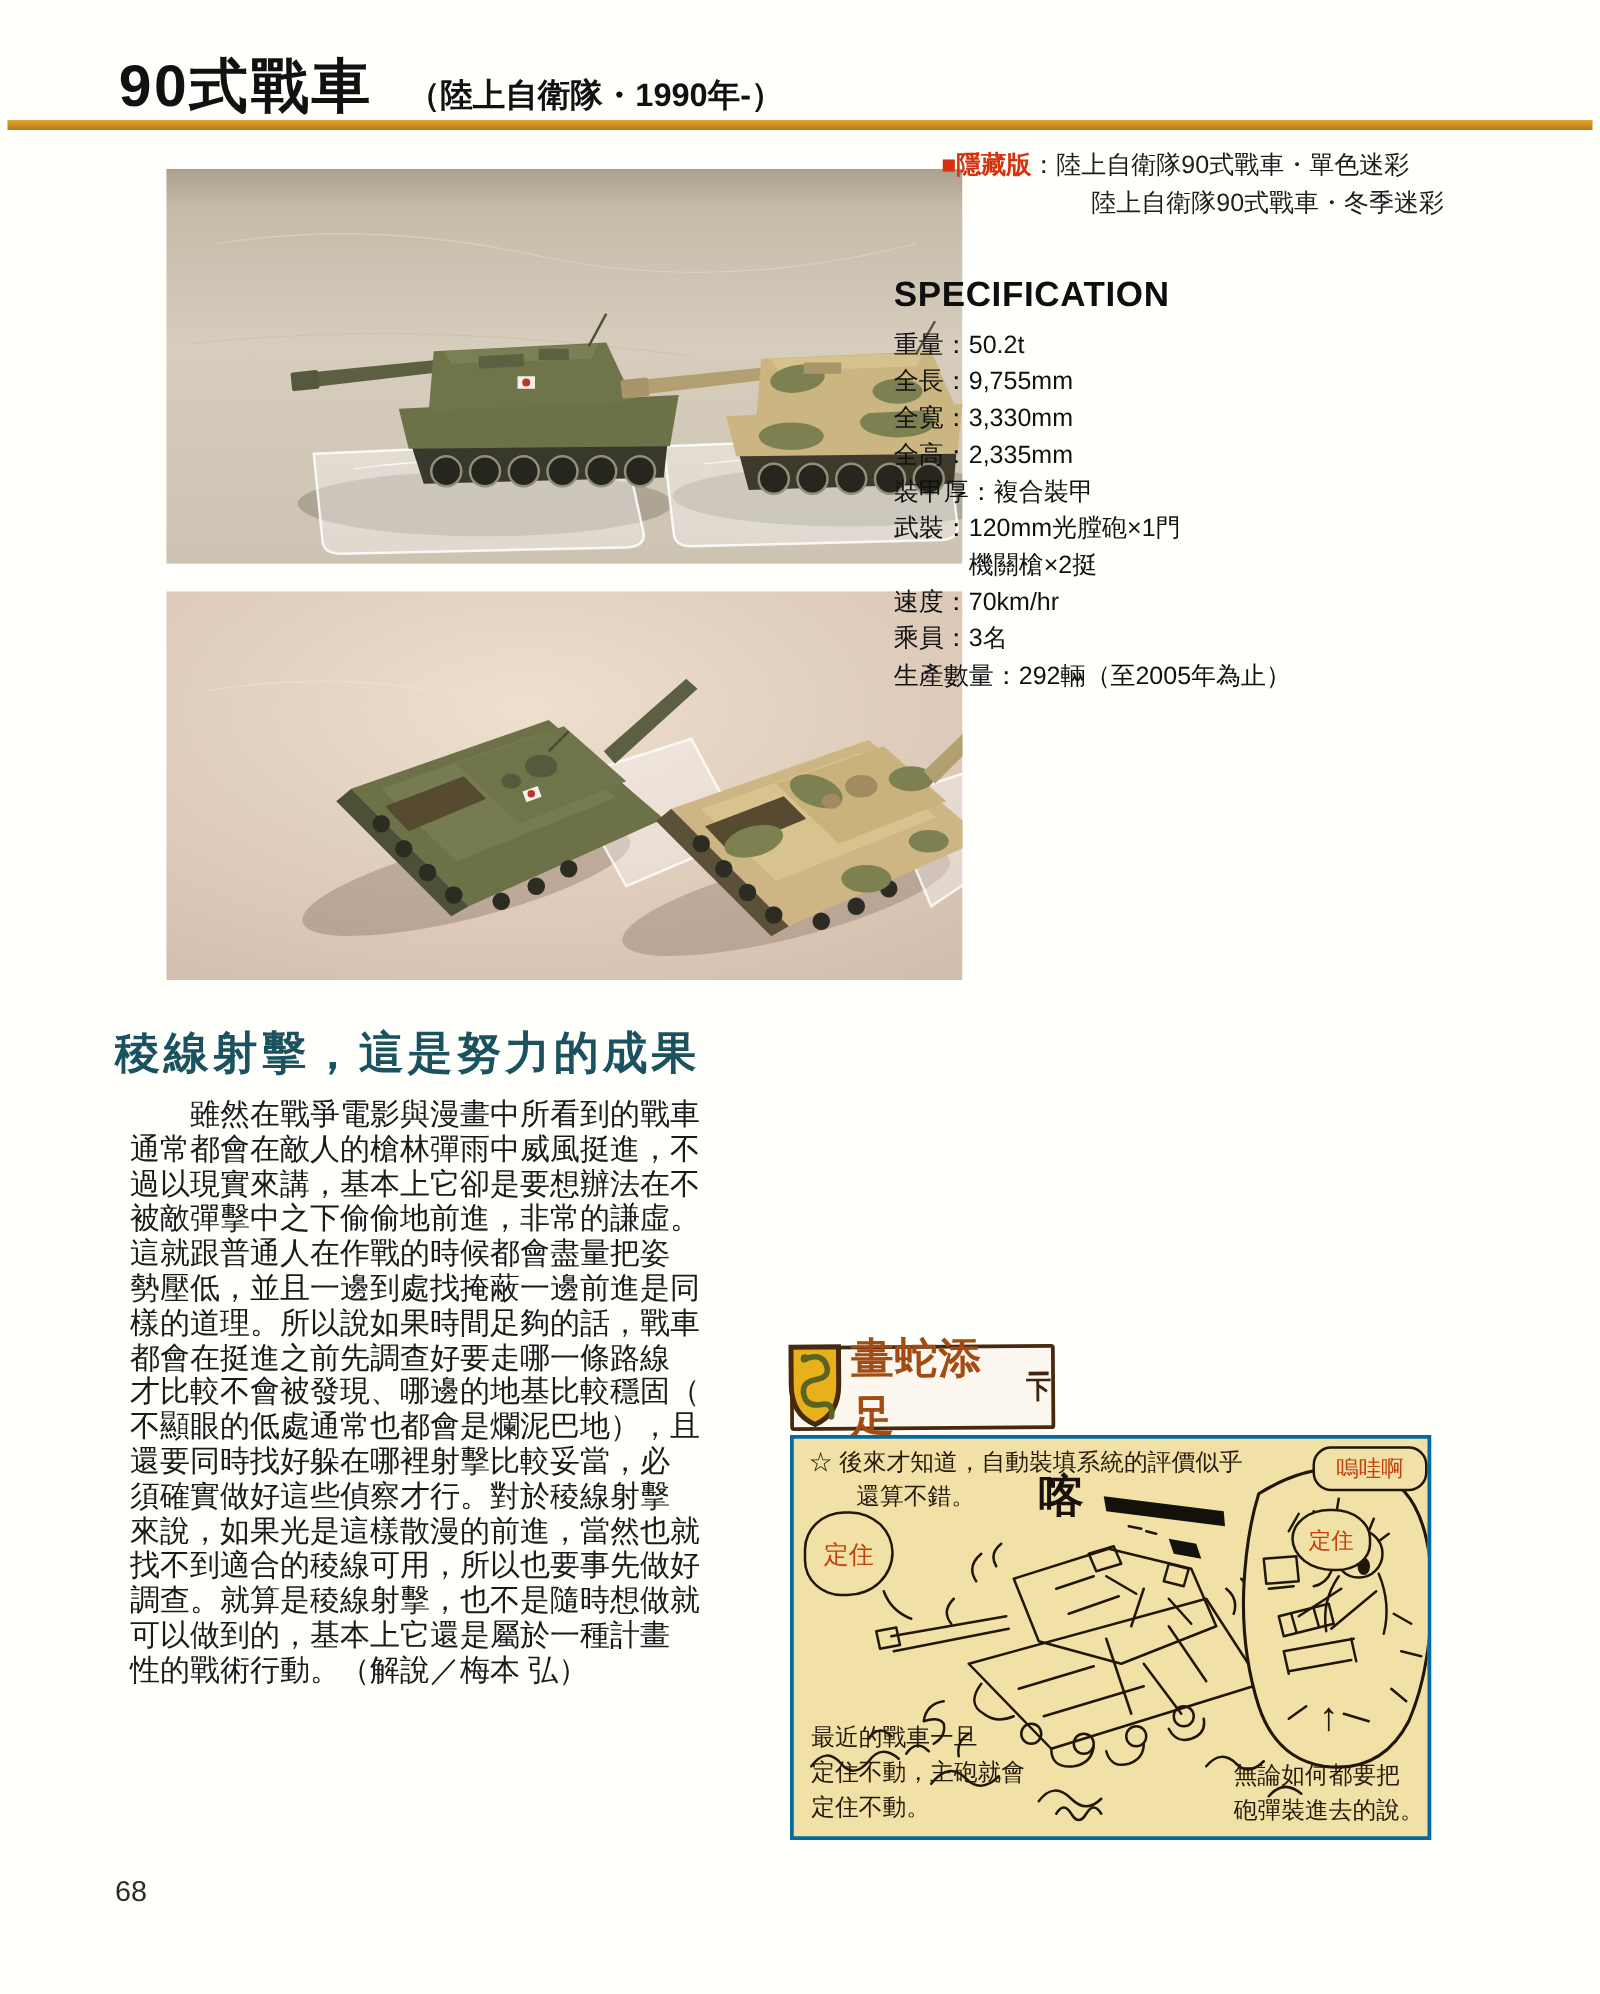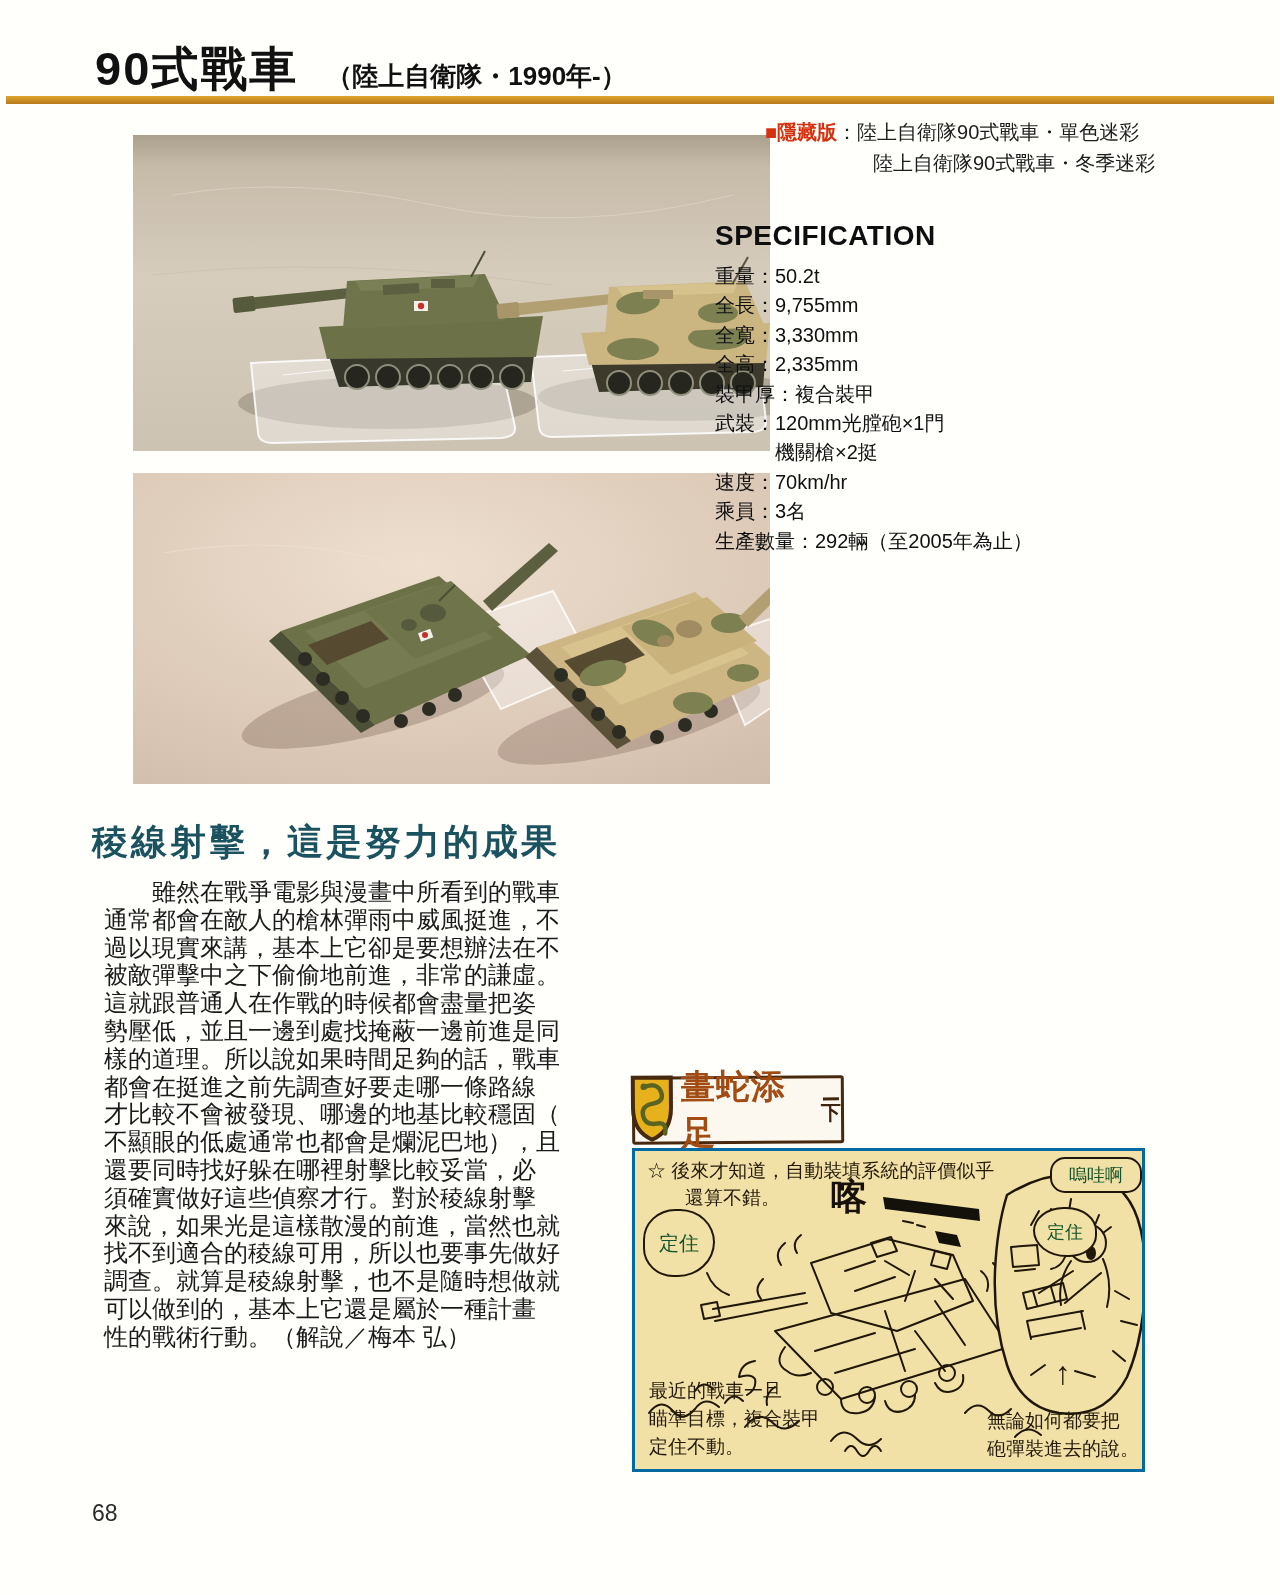--- a/index.html
+++ b/index.html
@@ -14,21 +14,21 @@
         background:linear-gradient(#e0a52f,#b8791a);}
 
   
   .photo{position:absolute;display:block;}
   .photo svg{display:block;}
   .photo1{left:93px;top:119px;width:637px;height:316px;}
   .photo2{left:93px;top:457px;width:637px;height:311px;}
 
   
   .hidden{position:absolute;left:753px;top:117px;font-size:20px;line-height:31px;white-space:nowrap;}
-  .hidden .red{color:#d6310e;font-weight:700;margin-left:12px;}
+  .hidden .red{color:#d6310e;font-weight:700;}
   .hidden .l2{margin-left:120px;}
 
   
   .spec{position:absolute;left:715px;top:220px;width:460px;}
   .spec h2{margin:0 0 10px 0;font-size:28px;font-weight:800;letter-spacing:.5px;color:#0e0e0e;}
   .spec-line{font-size:20px;line-height:29.4px;color:#101010;white-space:pre;}
 
   
   .art-head{position:absolute;left:92px;top:788px;font-size:36px;font-weight:600;letter-spacing:3px;}
   .art-body{position:absolute;left:85px;top:854px;width:505px;font-size:24px;line-height:27.8px;
@@ -45,21 +45,21 @@
   .badge .bpart .chr{font-size:20px;font-weight:700;color:#3c2410;line-height:20px;}
 
   
   .panel{position:absolute;left:632px;top:1148px;width:513px;height:324px;background:#f2e1a6;
          border:3px solid #0369a1;box-sizing:border-box;}
   .panel svg.artwork{position:absolute;left:0;top:0;width:507px;height:318px;}
   .cnote{position:absolute;left:12px;top:6px;width:370px;font-size:19px;line-height:27px;
          color:#241a0c;white-space:pre-line;}
   .sfx{position:absolute;left:196px;top:22px;font-size:36px;font-weight:800;color:#17110a;}
   .bubble{position:absolute;background:#f2e1a6;border:2.5px solid #201709;display:flex;
-          align-items:center;justify-content:center;color:#14532d;box-sizing:border-box;}
+          align-items:center;justify-content:center;color:#c2410c;box-sizing:border-box;}
   .bub-left{left:8px;top:58px;width:72px;height:68px;border-radius:48% 52% 55% 45%;font-size:20px;}
   .bub-inset{left:398px;top:56px;width:64px;height:50px;border-radius:50% 50% 45% 55%;font-size:18px;}
   .bub-ex{right:0px;top:6px;width:92px;height:36px;border-radius:15px;font-size:18px;}
   .cap{position:absolute;font-size:19px;line-height:28px;color:#241a0c;white-space:pre-line;}
   .cap-left{left:14px;top:226px;}
   .cap-right{left:352px;top:256px;}
   .carrow{position:absolute;left:420px;top:204px;font-size:32px;font-weight:700;color:#241a0c;}
 
   .pagenum{position:absolute;left:92px;top:1500px;font-size:23px;color:#2a2a2a;}
 </style>
@@ -302,21 +302,21 @@
         <path d="M430,106 q-4,10 -14,12"></path>
       </g>
     </svg>
     <div class="cnote">☆ 後來才知道，自動裝填系統的評價似乎
 　　還算不錯。</div>
     <div class="sfx">喀</div>
     <div class="bubble bub-left">定住</div>
     <div class="bubble bub-inset">定住</div>
     <div class="bubble bub-ex">嗚哇啊</div>
     <div class="cap cap-left">最近的戰車一旦
-瞄準目標，複合裝甲
+定住不動，主砲就會
 定住不動。</div>
     <div class="carrow">↑</div>
     <div class="cap cap-right">無論如何都要把
 砲彈裝進去的說。</div>
   </div>
 
   <div class="pagenum">68</div>
 
 </div>
 

